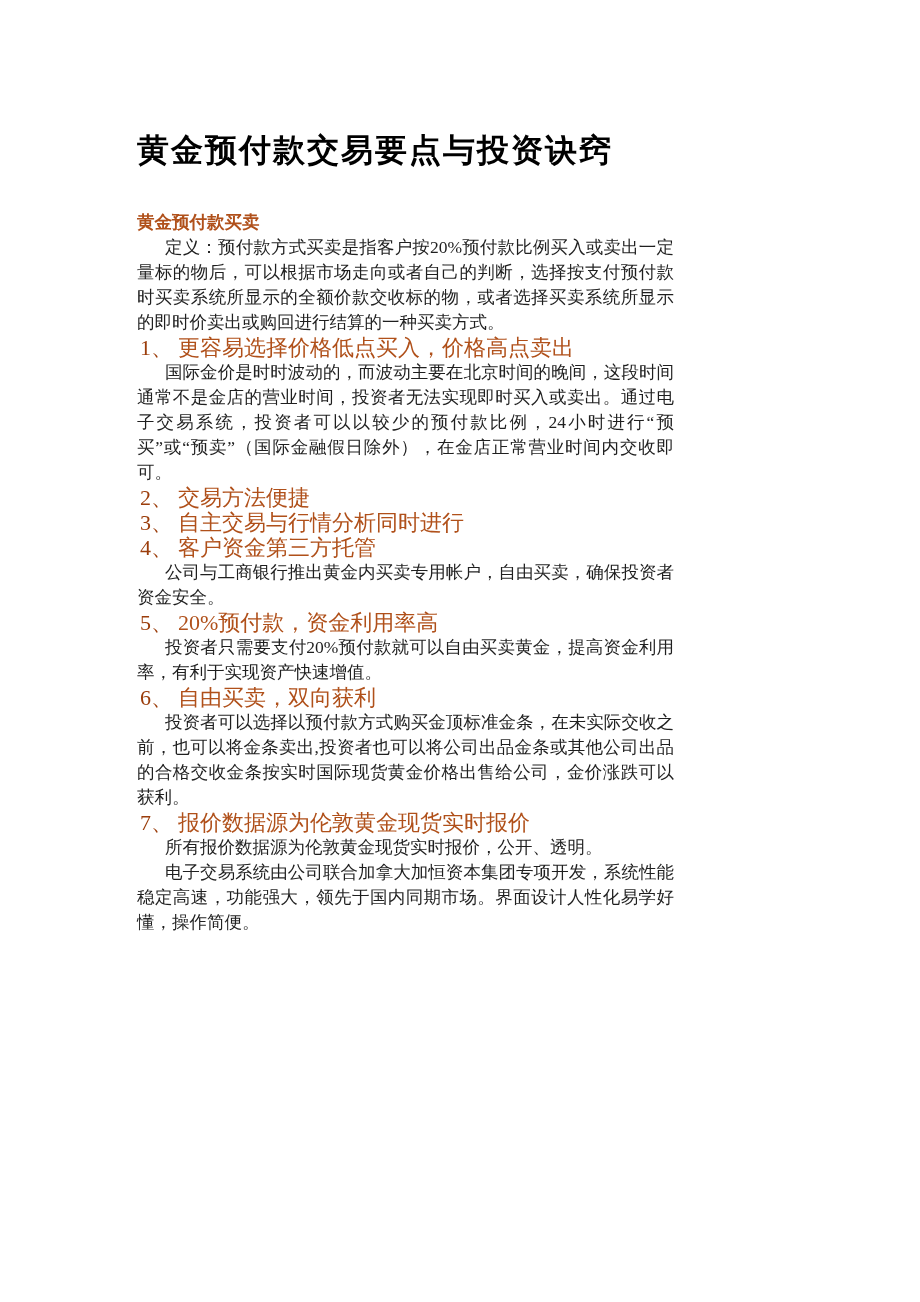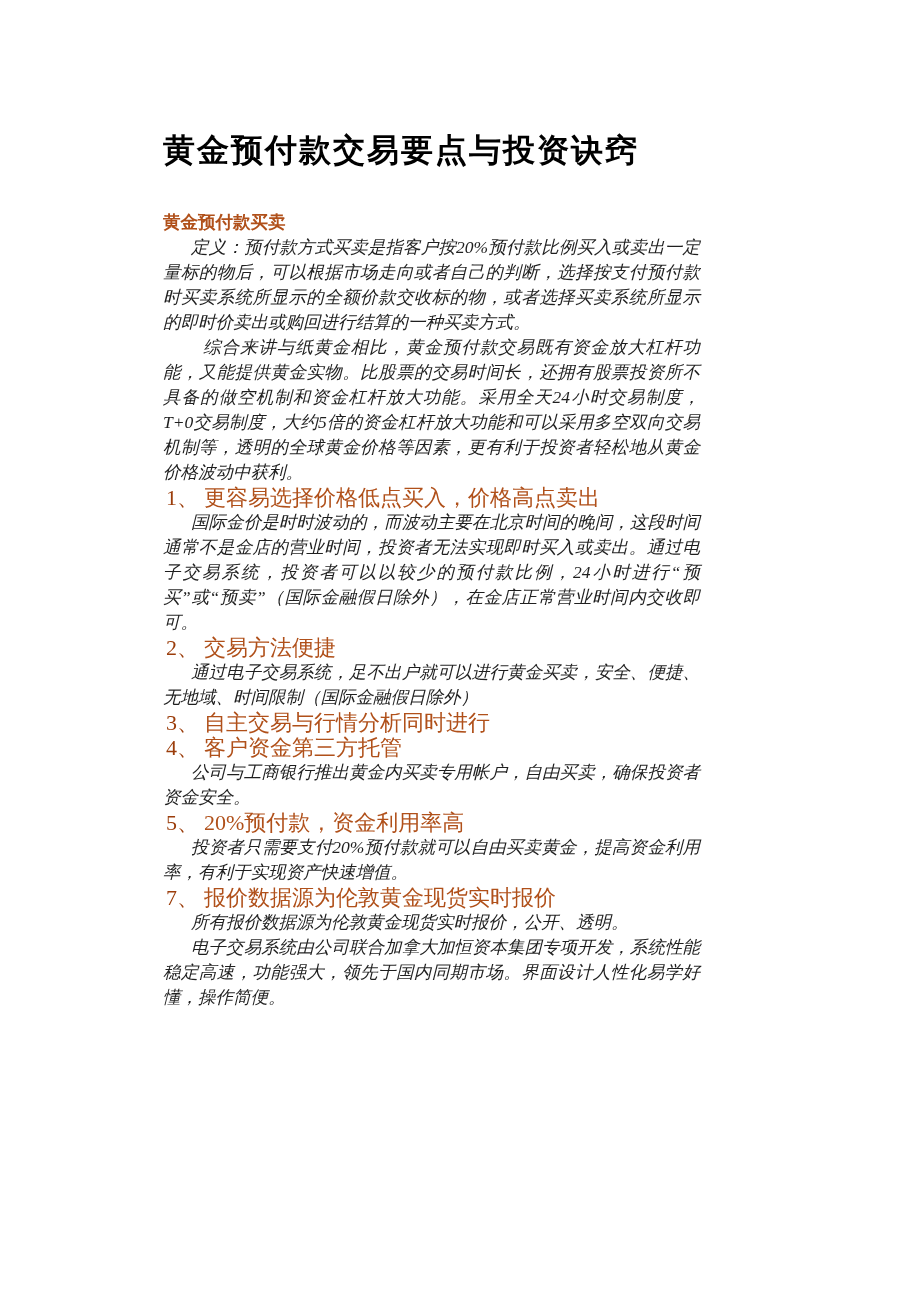--- a/index.html
+++ b/index.html
@@ -10,21 +10,20 @@
   .page {
     position: relative;
     width: 748px;
     height: 1302px;
     background: #ffffff;
     box-sizing: border-box;
     padding: 130px 74px 0 137px;
     font-family: "Liberation Serif", "DejaVu Serif", serif;
     color: #1f1f1f;
     overflow: hidden;
-    margin-left: 26px;
   }
   .doc-title {
     font-size: 32px;
     font-weight: bold;
     color: #000000;
     letter-spacing: 2px;
     line-height: 1.3;
     margin: 0 0 38px 0;
   }
   .section-heading {
@@ -34,21 +33,20 @@
     line-height: 25px;
     margin: 0;
   }
   .body-para {
     font-size: 17.5px;
     line-height: 25px;
     margin: 0;
     text-align: justify;
     text-justify: inter-ideograph;
     color: #1f1f1f;
-    font-style: italic;
   }
   .indent-sm { text-indent: 28px; }
   .indent-lg { text-indent: 40px; }
   .feature-heading-row {
     font-size: 22px;
     font-weight: normal;
     line-height: 25px;
     margin: 0;
     padding-left: 3px;
   }
@@ -64,35 +62,33 @@
 <body>
 
 <div class="page">
 
   <h1 class="doc-title">黄金预付款交易要点与投资诀窍</h1>
 
   <h2 class="section-heading">黄金预付款买卖</h2>
 
   <p class="body-para indent-sm">定义：预付款方式买卖是指客户按20%预付款比例买入或卖出一定量标的物后，可以根据市场走向或者自己的判断，选择按支付预付款时买卖系统所显示的全额价款交收标的物，或者选择买卖系统所显示的即时价卖出或购回进行结算的一种买卖方式。</p>
 
-  <p class="body-para indent-lg">综合来讲与纸黄金相比，黄金预付款交易既有资金放大杠杆功能，又能提供黄金实物。比股票的交易时间长，还拥有股票投资所不具备的做空机制和资金杠杆放大功能。采用全天24小时交易制度，T+0交易制度，大约5倍的资金杠杆放大功能和可以采用多空双向交易机制等，透明的全球黄金价格等因素，更有利于投资者轻松地从黄金价格波动中获利。</p>
 
   <div>
     <div>
       <h3 class="feature-heading-row">
         <span class="feature-number">1、</span><span class="feature-title">更容易选择价格低点买入，价格高点卖出</span>
       </h3>
       <p class="body-para indent-sm">国际金价是时时波动的，而波动主要在北京时间的晚间，这段时间通常不是金店的营业时间，投资者无法实现即时买入或卖出。通过电子交易系统，投资者可以以较少的预付款比例，24小时进行“预买”或“预卖”（国际金融假日除外），在金店正常营业时间内交收即可。</p>
     </div>
 
     <div>
       <h3 class="feature-heading-row">
         <span class="feature-number">2、</span><span class="feature-title">交易方法便捷</span>
       </h3>
-      <p class="body-para indent-sm">通过电子交易系统，足不出户就可以进行黄金买卖，安全、便捷、无地域、时间限制（国际金融假日除外）</p>
     </div>
 
     <div>
       <h3 class="feature-heading-row">
         <span class="feature-number">3、</span><span class="feature-title">自主交易与行情分析同时进行</span>
       </h3>
     </div>
 
     <div>
       <h3 class="feature-heading-row">
@@ -101,20 +97,26 @@
       <p class="body-para indent-sm">公司与工商银行推出黄金内买卖专用帐户，自由买卖，确保投资者资金安全。</p>
     </div>
 
     <div>
       <h3 class="feature-heading-row">
         <span class="feature-number">5、</span><span class="feature-title">20%预付款，资金利用率高</span>
       </h3>
       <p class="body-para indent-sm">投资者只需要支付20%预付款就可以自由买卖黄金，提高资金利用率，有利于实现资产快速增值。</p>
     </div>
 
+    <div>
+      <h3 class="feature-heading-row">
+        <span class="feature-number">6、</span><span class="feature-title">自由买卖，双向获利</span>
+      </h3>
+      <p class="body-para indent-sm">投资者可以选择以预付款方式购买金顶标准金条，在未实际交收之前，也可以将金条卖出,投资者也可以将公司出品金条或其他公司出品的合格交收金条按实时国际现货黄金价格出售给公司，金价涨跌可以获利。</p>
+    </div>
 
     <div>
       <h3 class="feature-heading-row">
         <span class="feature-number">7、</span><span class="feature-title">报价数据源为伦敦黄金现货实时报价</span>
       </h3>
       <p class="body-para indent-sm">所有报价数据源为伦敦黄金现货实时报价，公开、透明。</p>
     </div>
 
     <div>
       <p class="body-para indent-sm">电子交易系统由公司联合加拿大加恒资本集团专项开发，系统性能稳定高速，功能强大，领先于国内同期市场。界面设计人性化易学好懂，操作简便。</p>

